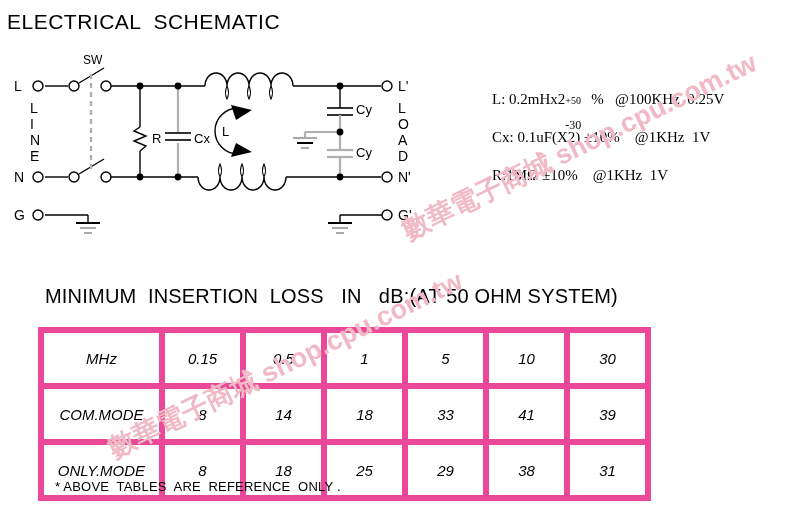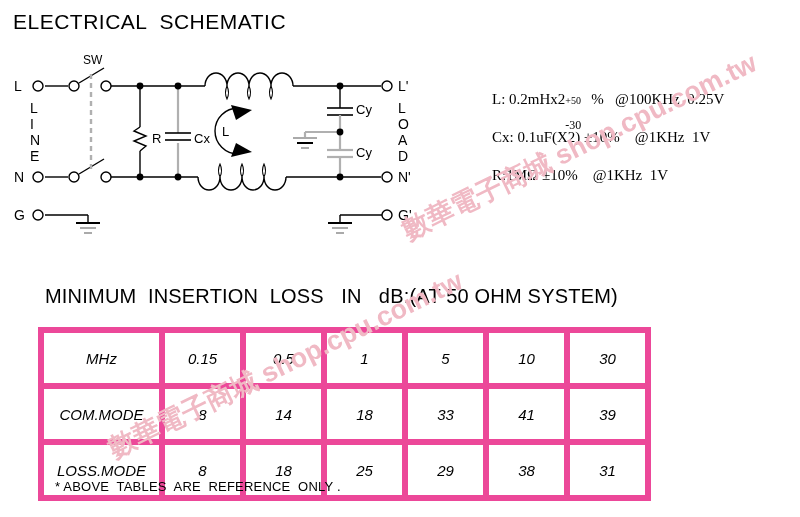--- a/index.html
+++ b/index.html
@@ -9,21 +9,21 @@
     font-family:"Liberation Sans", sans-serif;
     color:#000000;
     position:relative;
     overflow:hidden;
   }
   .page{position:absolute;left:0;top:0;width:800px;height:517px;}
 
   
   #schematic-title{
     position:absolute;left:7px;top:10px;
-    font-size:21px;letter-spacing:.5px;white-space:pre;margin-left:6px;
+    font-size:21px;letter-spacing:.5px;white-space:pre;
   }
   #insertion-loss-title{
     position:absolute;left:5px;top:285px;
     font-size:20px;letter-spacing:.2px;white-space:pre;margin-left:40px;
   }
   #table-footnote{
     position:absolute;left:55px;top:479px;
     font-size:13px;letter-spacing:.2px;white-space:pre;text-align:center;
   }
 
@@ -241,21 +241,21 @@
       <tr>
         <td class="rowhead">COM.MODE</td>
         <td>8</td>
         <td>14</td>
         <td>18</td>
         <td>33</td>
         <td>41</td>
         <td>39</td>
       </tr>
       <tr>
-        <td class="rowhead">LOSS.MODE</td>
+        <td class="rowhead">ONLY.MODE</td>
         <td>8</td>
         <td>18</td>
         <td>25</td>
         <td>29</td>
         <td>38</td>
         <td>31</td>
       </tr>
     </tbody>
   </table>
 

